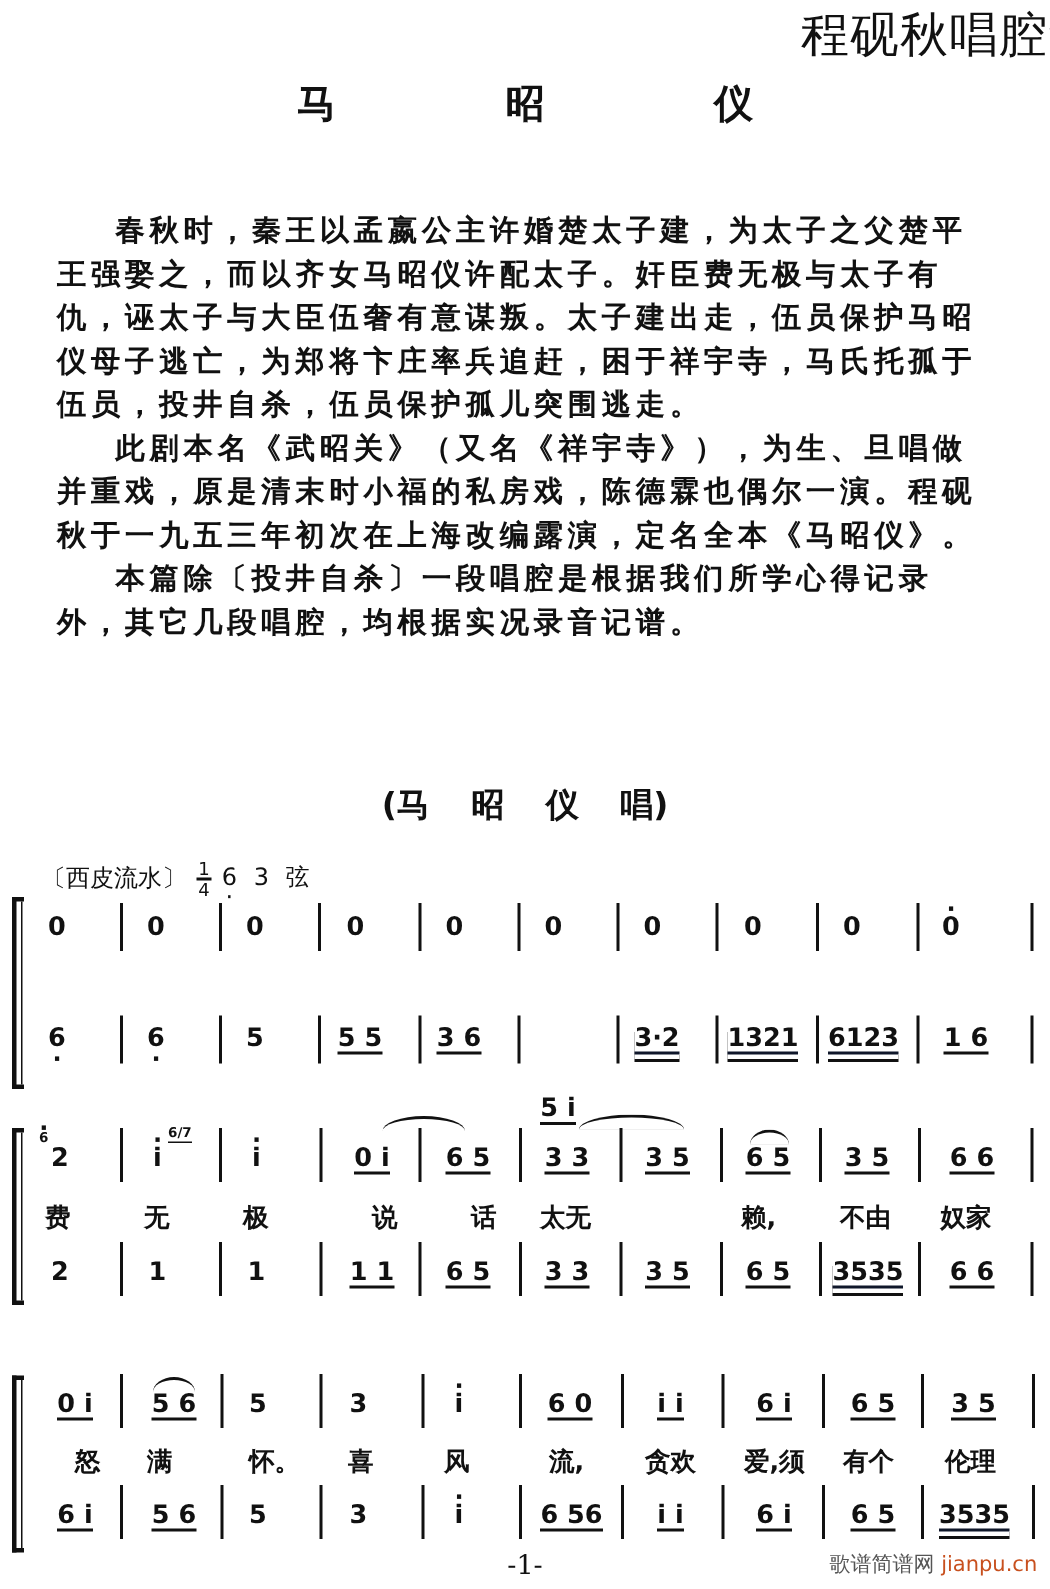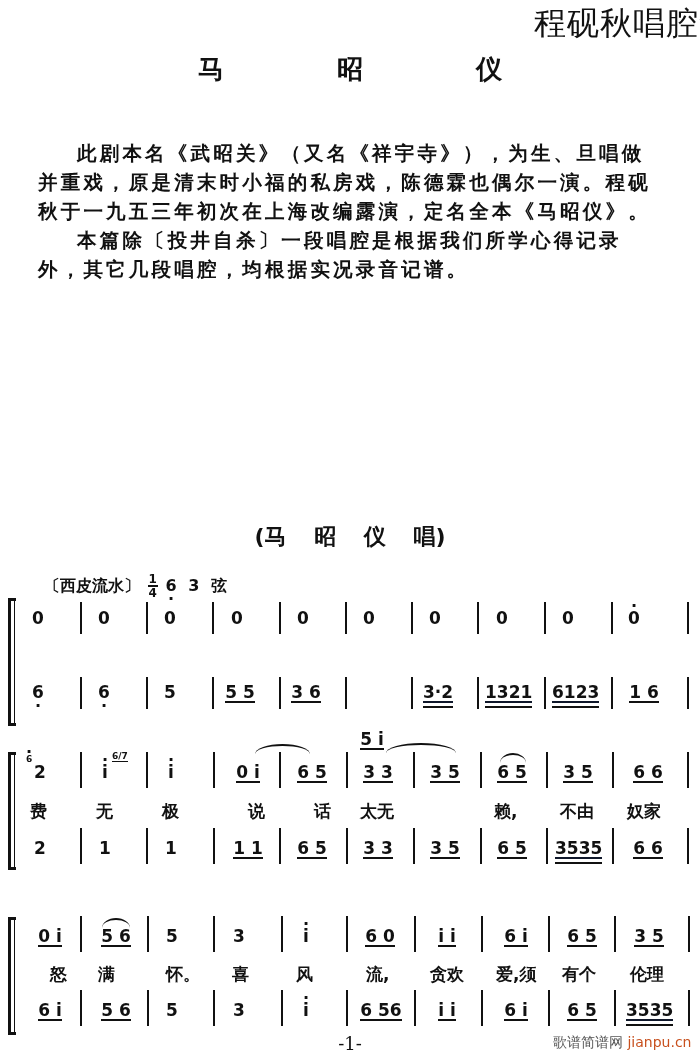--- a/index.html
+++ b/index.html
@@ -5,21 +5,21 @@
   html, body { margin: 0; padding: 0; background: #ffffff; }
   body { width: 700px; height: 1059px; position: relative; overflow: hidden; color: #111; font-family: "DejaVu Sans", sans-serif; }
   .abs { position: absolute; }
   .book-title { left: 0; width: 700px; top: 2px; text-align: right; font-family: "DejaVu Serif", serif; font-size: 32px; letter-spacing: 1px; margin-left: 32px; }
   .piece-title { top: 52px; left: 0; width: 700px; text-align: center; font-size: 26px; font-weight: bold; }
   .piece-title span { display: inline-block; margin: 0 52px; }
   .para { left: 38px; width: 625px; font-size: 19.5px; font-weight: bold; line-height: 29px; letter-spacing: 3.2px; }
   .para p { margin: 0; text-indent: 2em; }
   .section-title { top: 522px; left: 0; width: 700px; text-align: center; font-size: 22px; font-weight: bold; }
   .section-title span { display: inline-block; margin: 0 10px; }
-  .tempo { top: 573px; left: 28px; font-size: 16px; font-weight: bold; white-space: nowrap; margin-left: 16px; }
+  .tempo { top: 573px; left: 28px; font-size: 16px; font-weight: normal; white-space: nowrap; }
   .frac { display: inline-block; vertical-align: middle; text-align: center; font-size: 12px; line-height: 12px; margin: 0 2px; }
   .frac .num { display: block; border-bottom: 2px solid #111; padding: 0 1px; }
   .bracket { border: 3px solid #111; border-right: none; width: 5px; }
   .bracket::after { content: ""; position: absolute; left: 3px; top: 0; bottom: 0; border-left: 1px solid #111; }
   .barline { width: 2px; background: #111; }
   .note { font-size: 17px; font-weight: bold; text-align: center; white-space: nowrap; font-family: "DejaVu Sans", sans-serif; }
   .u1 { border-bottom: 2px solid #111; padding-bottom: 0; line-height: 18px; display: inline-block; }
   .u2 { border-bottom: 2px solid #0f172a; box-shadow: 0 3px 0 0 #fff, 0 5px 0 0 #111; line-height: 18px; display: inline-block; }
   .dot-above { position: relative; }
   .dot-above::before { content: "·"; position: absolute; left: 50%; top: -12px; transform: translateX(-50%); font-size: 16px; }
@@ -36,20 +36,21 @@
 <body>
 
 <div class="abs book-title">程砚秋唱腔集</div>
 <div class="abs piece-title">
   <span>马</span>
   <span>昭</span>
   <span>仪</span>
 </div>
 
 <div class="abs para" style="top:139px;">
+  <p>春秋时，秦王以孟嬴公主许婚楚太子建，为太子之父楚平王强娶之，而以齐女马昭仪许配太子。奸臣费无极与太子有仇，诬太子与大臣伍奢有意谋叛。太子建出走，伍员保护马昭仪母子逃亡，为郑将卞庄率兵追赶，困于祥宇寺，马氏托孤于伍员，投井自杀，伍员保护孤儿突围逃走。</p>
   <p>此剧本名《武昭关》（又名《祥宇寺》），为生、旦唱做并重戏，原是清末时小福的私房戏，陈德霖也偶尔一演。程砚秋于一九五三年初次在上海改编露演，定名全本《马昭仪》。</p>
   <p>本篇除〔投井自杀〕一段唱腔是根据我们所学心得记录外，其它几段唱腔，均根据实况录音记谱。</p>
 </div>
 
 <div class="abs section-title">
   <span>(马</span>
   <span>昭</span>
   <span>仪</span>
   <span>唱)</span>
 </div>

